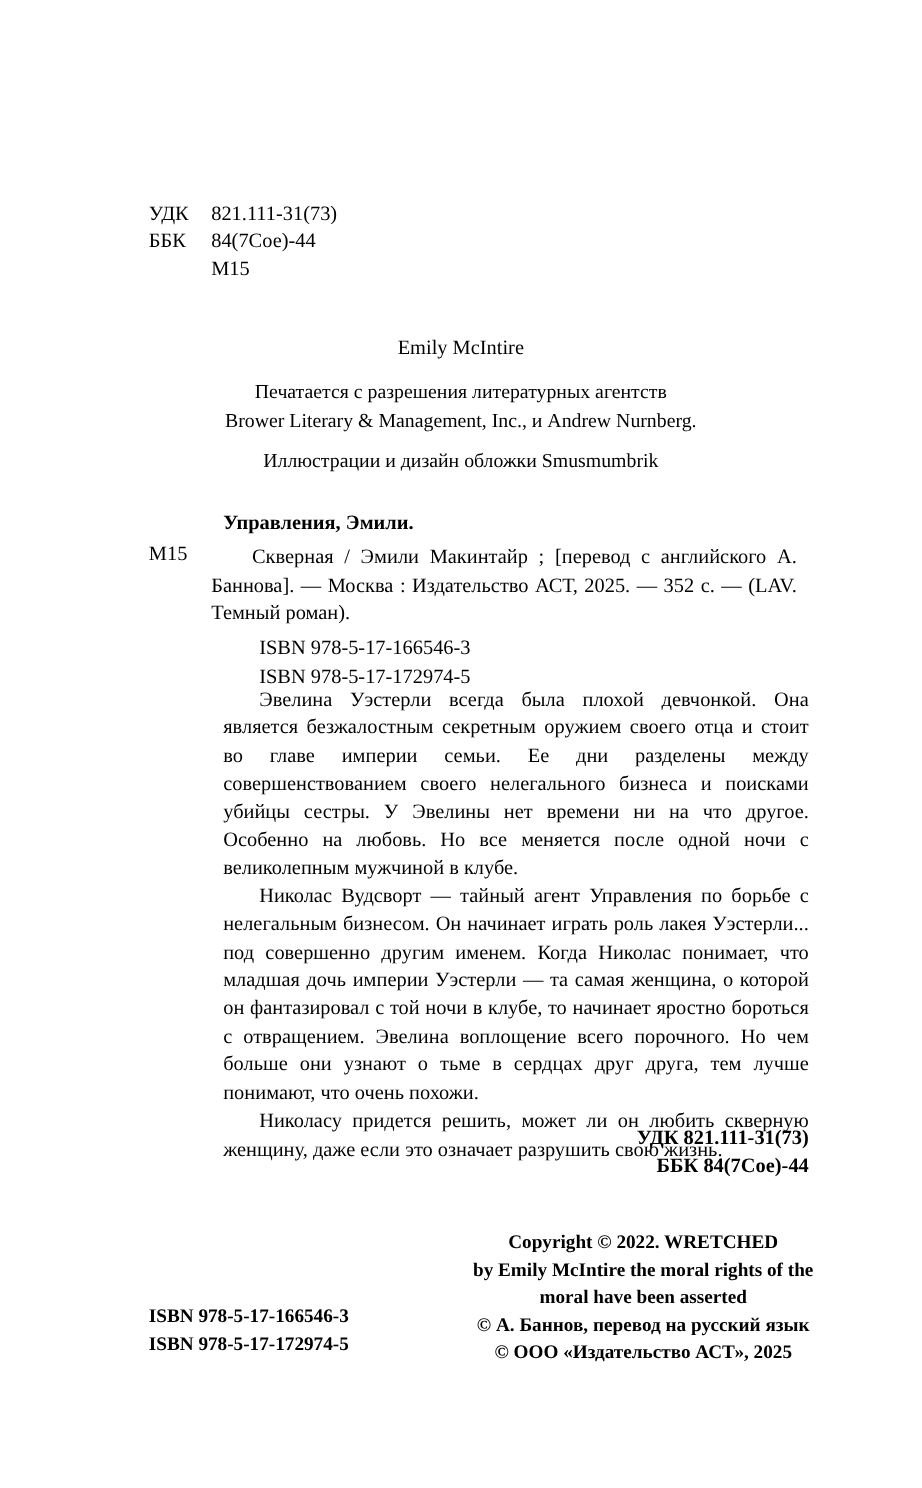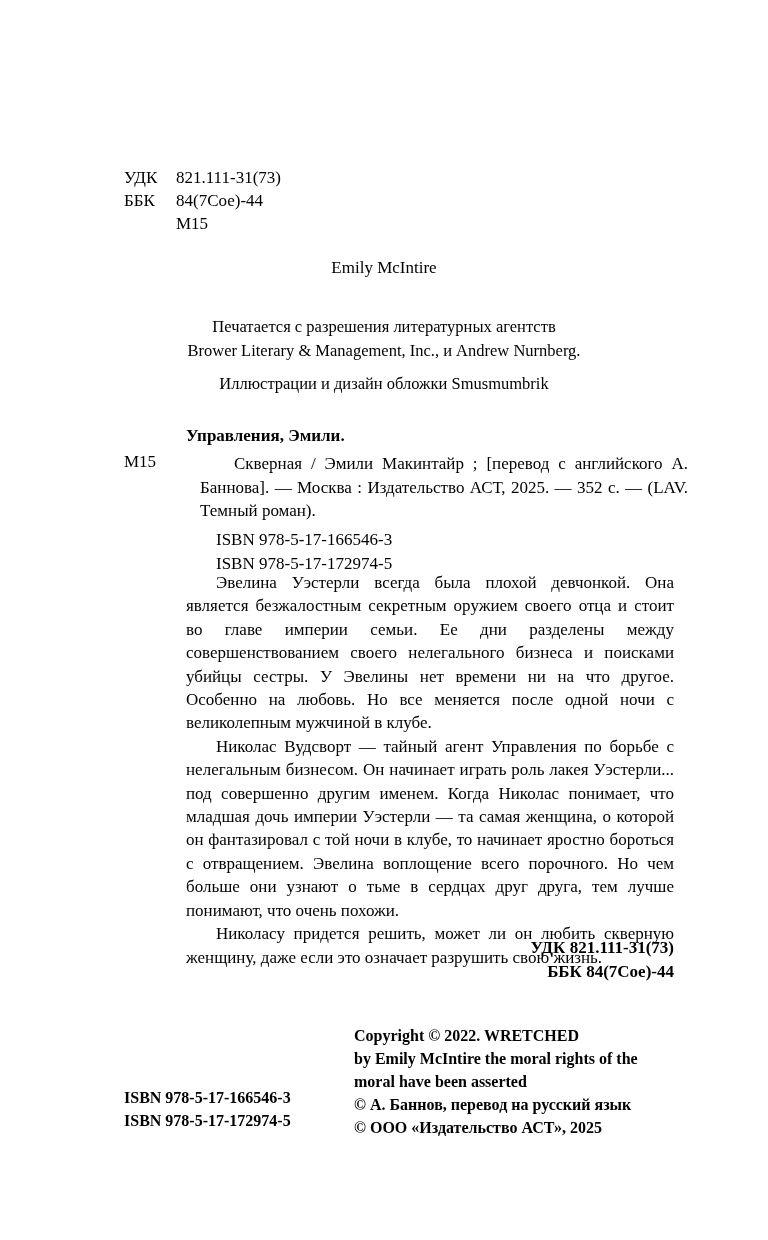--- a/index.html
+++ b/index.html
@@ -43,21 +43,21 @@
   
   .orig-block {
     position: absolute;
     left: 124px;
     top: 255px;
     width: 520px;
     text-align: center;
     font-size: 17px;
     line-height: 25px;
   }
-  .orig-author { display: block; }
+  .orig-author { display: block; margin-top: 22px; }
   .orig-title { display: block; }
 
   .permission {
     position: absolute;
     left: 124px;
     top: 315px;
     width: 520px;
     text-align: center;
     font-size: 16.5px;
     line-height: 24px;
@@ -84,21 +84,21 @@
     font-size: 17px;
   }
   .bib-mark {
     position: absolute;
     left: 124px;
     top: 452px;
     font-size: 17px;
   }
   .bib-body {
     position: absolute;
-    left: 200px;
+    left: 176px;
     top: 452px;
     width: 488px;
     font-size: 17px;
     line-height: 23.5px;
     text-align: justify;
   }
   .bib-body .indent { display: inline-block; width: 34px; }
 
   .isbn-list {
     position: absolute;
@@ -133,26 +133,27 @@
     text-align: right;
     font-weight: bold;
     font-size: 17px;
     line-height: 24px;
   }
   .class-repeat span { display: block; }
 
   
   .copyright {
     position: absolute;
-    left: 354px;
+    left: 386px;
     top: 1024px;
     width: 300px;
     font-weight: bold;
     font-size: 16px;
     line-height: 23px;
+    text-align: center;
   }
   .copyright span { display: block; }
 
   
   .isbn-bottom {
     position: absolute;
     left: 124px;
     top: 1086px;
     font-weight: bold;
     font-size: 16px;

